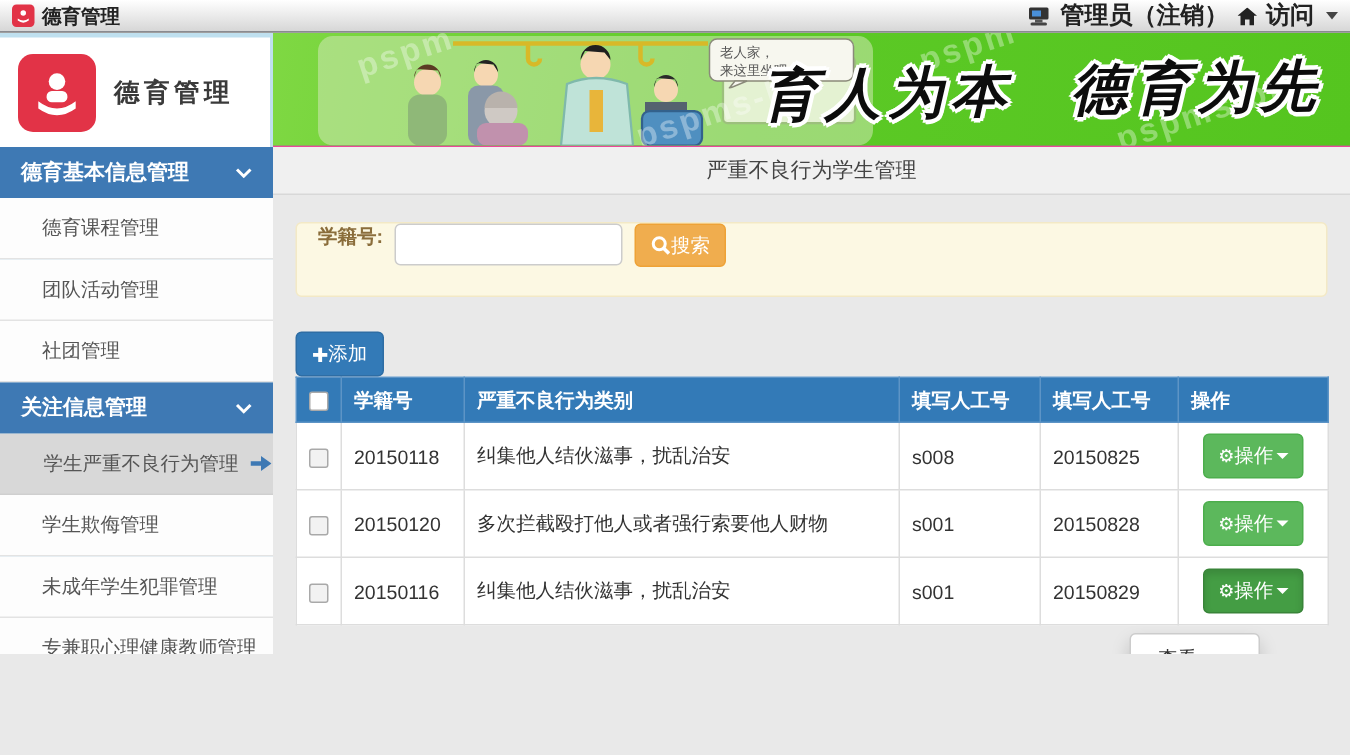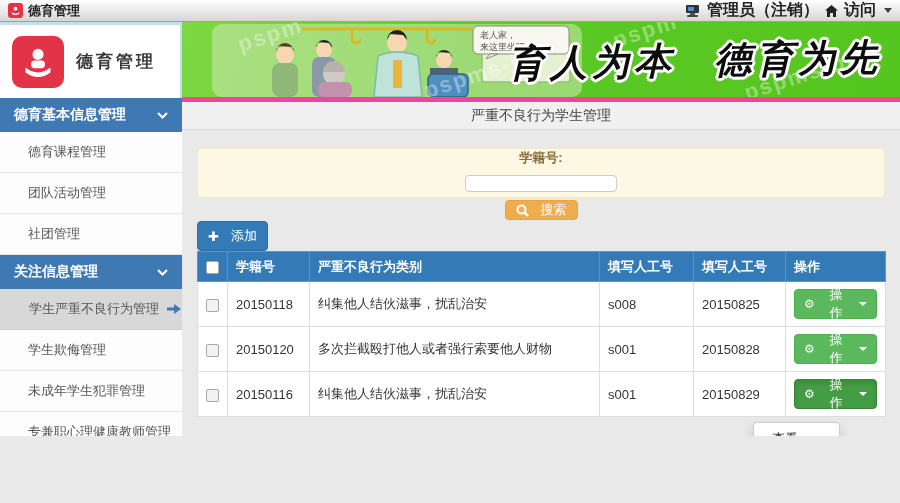--- a/index.html
+++ b/index.html
@@ -36,30 +36,30 @@
 
   .banner { position:relative; width:718px; height:75px; overflow:hidden;
     background:linear-gradient(100deg,#7fd843 0%,#5cc926 45%,#55c51f 100%); }
   .watermark { position:absolute; color:rgba(255,255,255,0.35); font-weight:bold; font-size:22px;
     transform:rotate(-18deg); letter-spacing:2px; pointer-events:none; }
   .calligraphy { position:absolute; right:18px; top:14px; display:flex; gap:38px;
     font-family:"DejaVu Serif","Liberation Serif",serif; font-style:italic; font-weight:bold;
     font-size:37px; color:#0c0c0c; letter-spacing:5px; transform:rotate(-1deg);
     text-shadow:-2px -2px 0 #fff, 2px -2px 0 #fff, -2px 2px 0 #fff, 2px 2px 0 #fff, 0 3px 0 #fff, 3px 0 0 #fff, -3px 0 0 #fff, 0 -3px 0 #fff; }
 
-  .page-title { width:718px; height:33px; background:#f0f0f0; border-bottom:1px solid #d8d8d8; border-top:5px solid #ec4899;
+  .page-title { width:718px; height:33px; background:#f0f0f0; border-bottom:1px solid #d8d8d8; border-top:1px solid #ec4899;
     display:flex; align-items:center; justify-content:center; font-size:14px; color:#444; }
 
   .content { width:718px; height:372px; background:#e9e9e9; padding:18px 15px 0 15px; }
 
   .search-panel { height:50px; background:#fcf8e3; border:1px solid #f3e9c6; border-radius:4px;
-    display:flex; align-items:center; padding:0 14px; gap:8px;flex-direction:column; }
+    display:flex; padding:0 14px; gap:8px; }
   .search-label { font-size:13px; font-weight:bold; color:#8a6d3b; }
   .search-input { width:152px; height:28px; border:1px solid #ccc; border-radius:4px; background:#fff; padding:0 8px; font-size:13px; }
-  .btn { border:none; border-radius:4px; color:#fff; font-size:13px; display:inline-flex; align-items:center; gap:12px; cursor:pointer; }
+  .btn { border:none; border-radius:4px; color:#fff; font-size:13px; display:inline-flex; align-items:center; gap:0; cursor:pointer; }
   .search-btn { height:29px; background:#f0ad4e; border:1px solid #eea236; padding:0 10px; }
   .add-btn { height:30px; background:#337ab7; border:1px solid #2e6da4; padding:0 10px; margin-top:23px; }
   .plus-glyph { font-size:13px; color:#fff; }
 
   table.data { width:688px; margin-top:0; border-collapse:collapse; table-layout:fixed; background:#fff; font-size:13px; }
   table.data th { background:#337ab7; color:#fff; font-weight:bold; text-align:left; height:30px;
     padding:0 8px; border:1px solid #5d94c6; }
   table.data td { height:45px; color:#333; padding:0 8px; border:1px solid #ddd; background:#fff; vertical-align:middle; }
   td.center, th.center { text-align:center; }
   .cb { display:inline-block; width:13px; height:13px; background:#fff; border:1px solid #a9a9a9; border-radius:2px; vertical-align:middle; cursor:pointer; }

